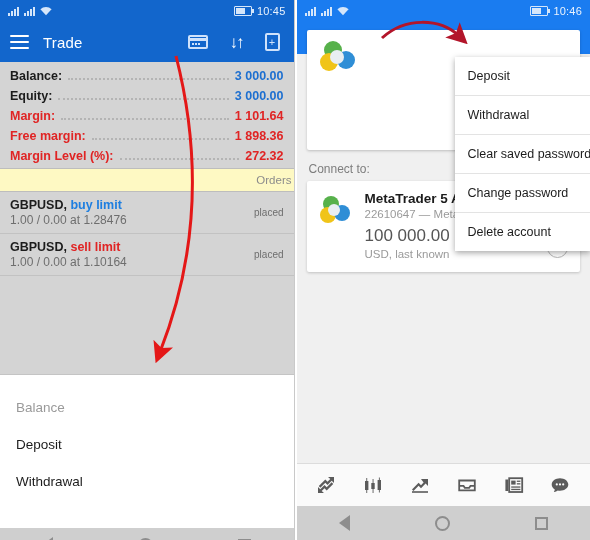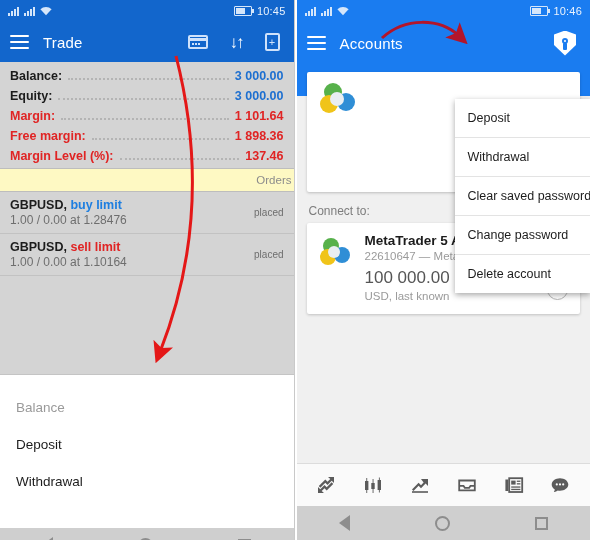--- a/index.html
+++ b/index.html
@@ -199,21 +199,21 @@
         <span class="val">1 101.64</span>
       </div>
       <div class="srow red">
         <span class="lbl">Free margin:</span>
         <span class="dots"></span>
         <span class="val">1 898.36</span>
       </div>
       <div class="srow red">
         <span class="lbl">Margin Level (%):</span>
         <span class="dots"></span>
-        <span class="val">137.46</span>
+        <span class="val">272.32</span>
       </div>
     </div>
 
     <div class="sechead">Orders</div>
 
     <div class="order">
       <div class="oleft">
         <div class="o1">
           <span>GBPUSD,</span>
           <span class="buy">buy limit</span>
@@ -272,31 +272,20 @@
         </svg>
       </div>
       <div class="sb-right">
         <span class="battery">
             <i></i>
           </span>
         <span class="sb-time">10:46</span>
       </div>
     </div>
 
-    <div class="appbar b2">
-      <div class="hamburger">
-          <span></span>
-          <span></span>
-          <span></span>
-        </div>
-      <div class="title">Accounts</div>
-      <div class="ab-actions">
-        <div class="shield"></div>
-      </div>
-    </div>
 
     <div class="rbody">
       <div class="bluebg"></div>
 
       <div class="card">
         <svg class="acct-logo" viewBox="0 0 40 34">
           <circle cx="14" cy="10" r="9" fill="#57b14b"></circle>
           <circle cx="10" cy="22" r="9" fill="#f0c419"></circle>
           <circle cx="27" cy="20" r="9" fill="#2f8ed6"></circle>
           <circle cx="18" cy="17" r="7" fill="#e8eef2"></circle>

